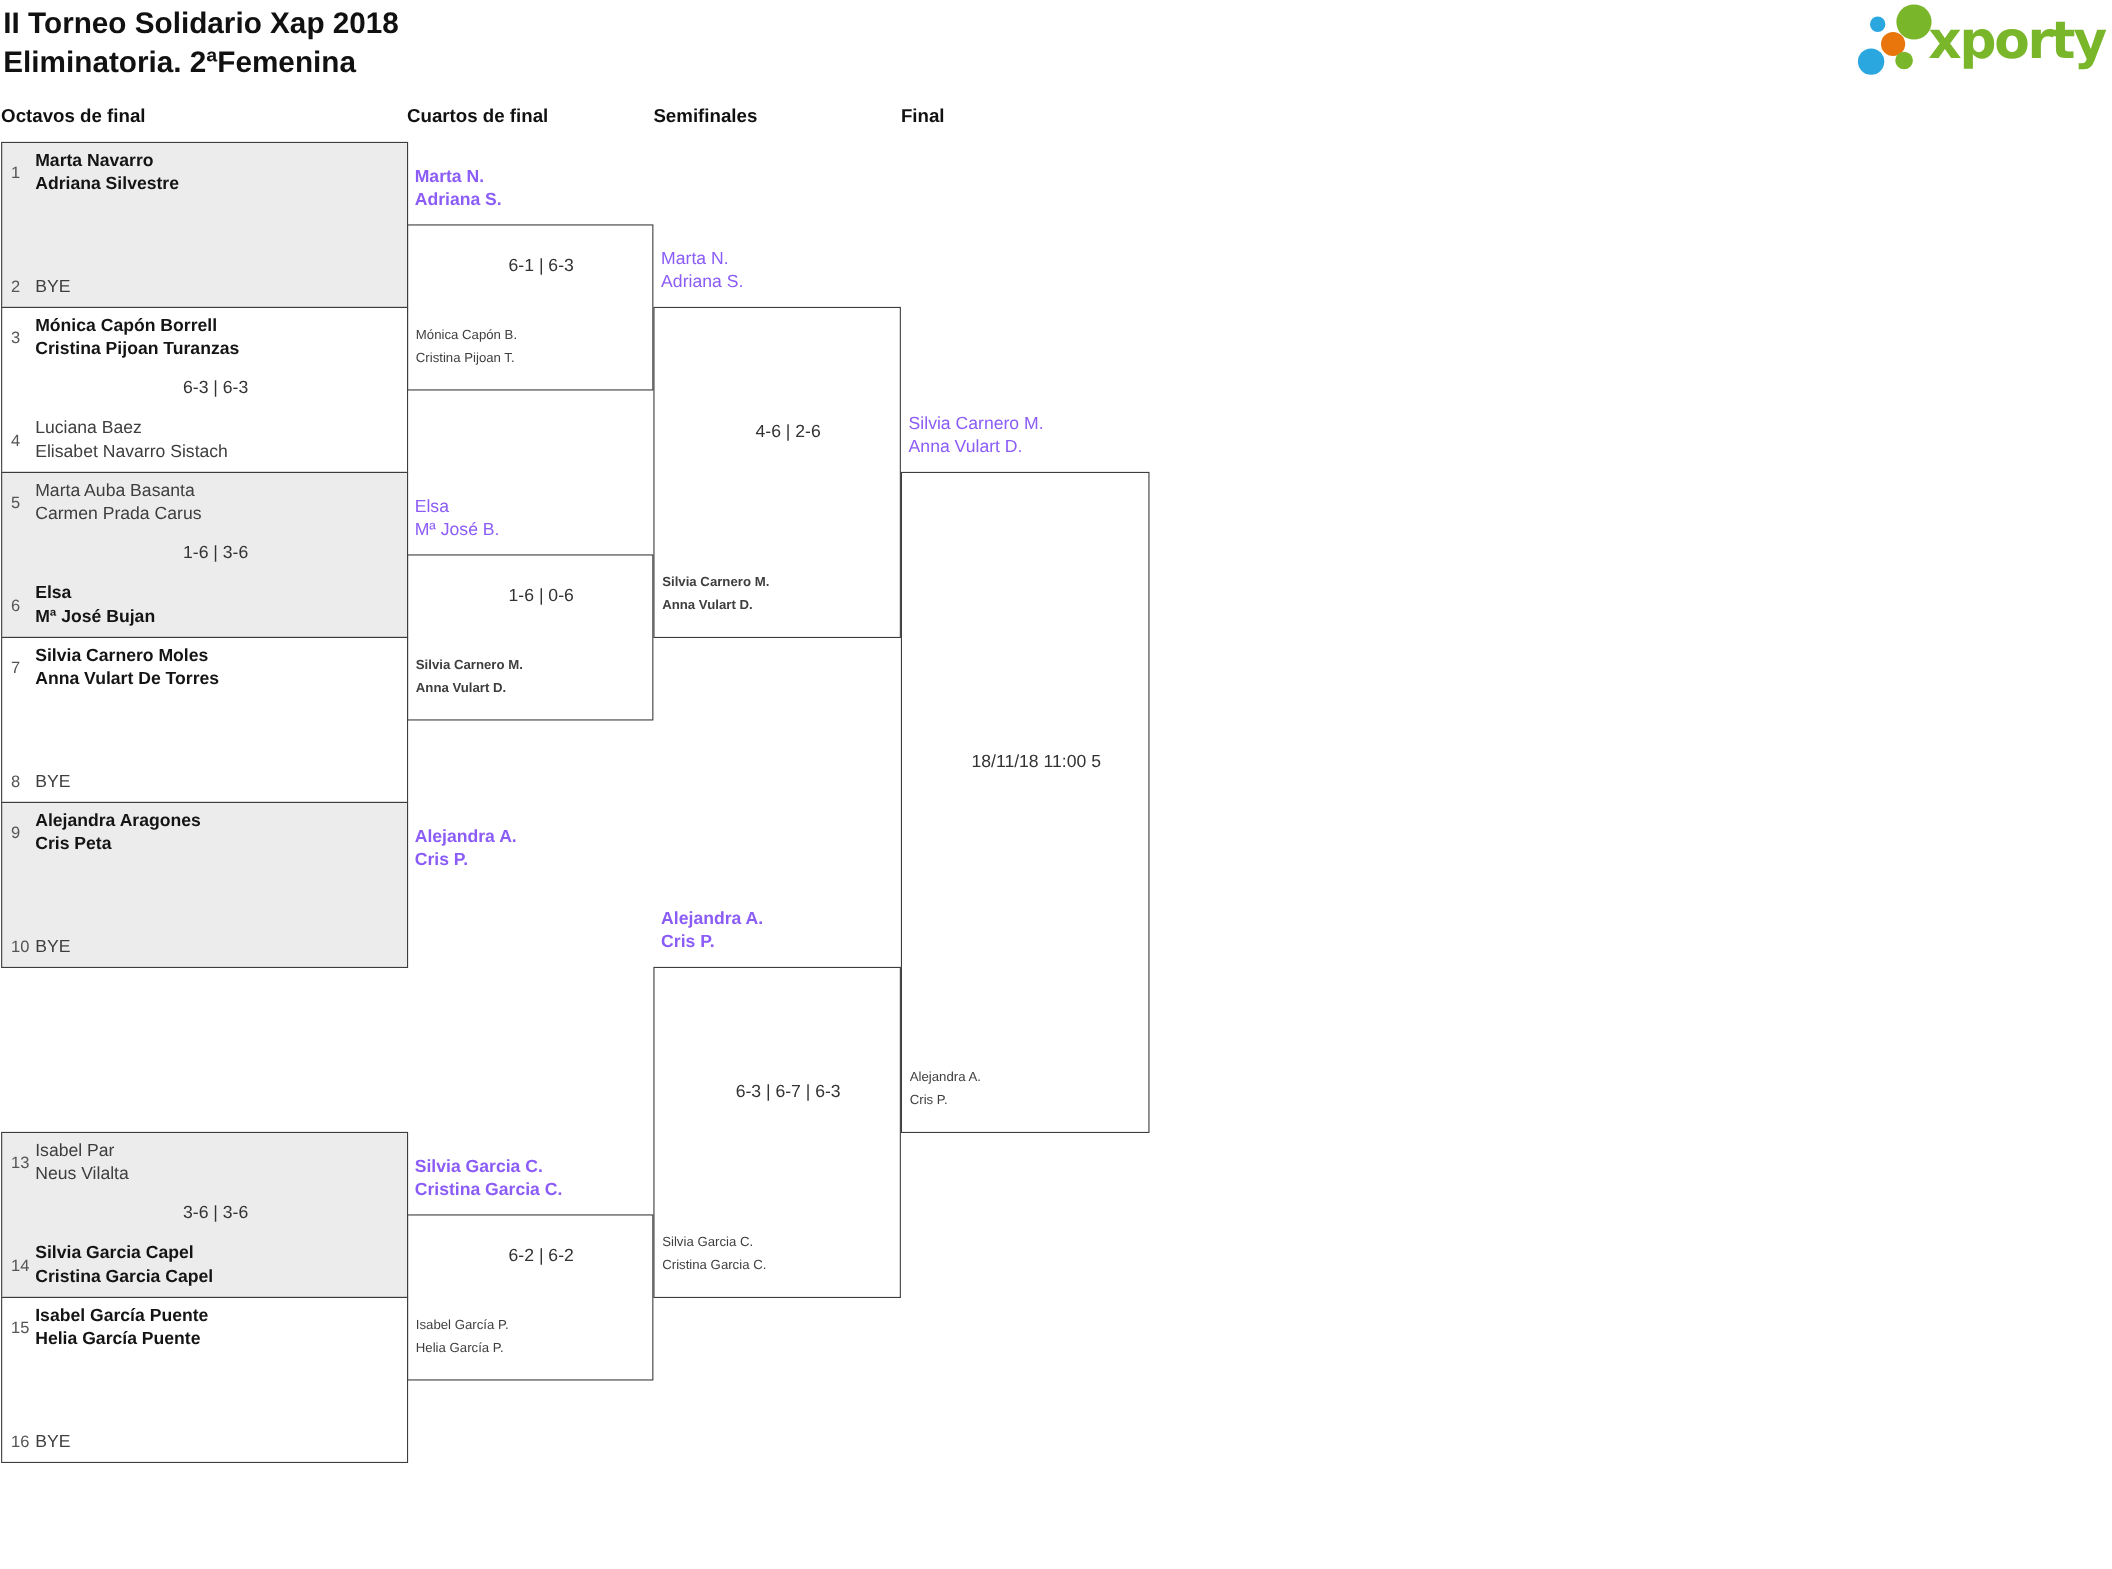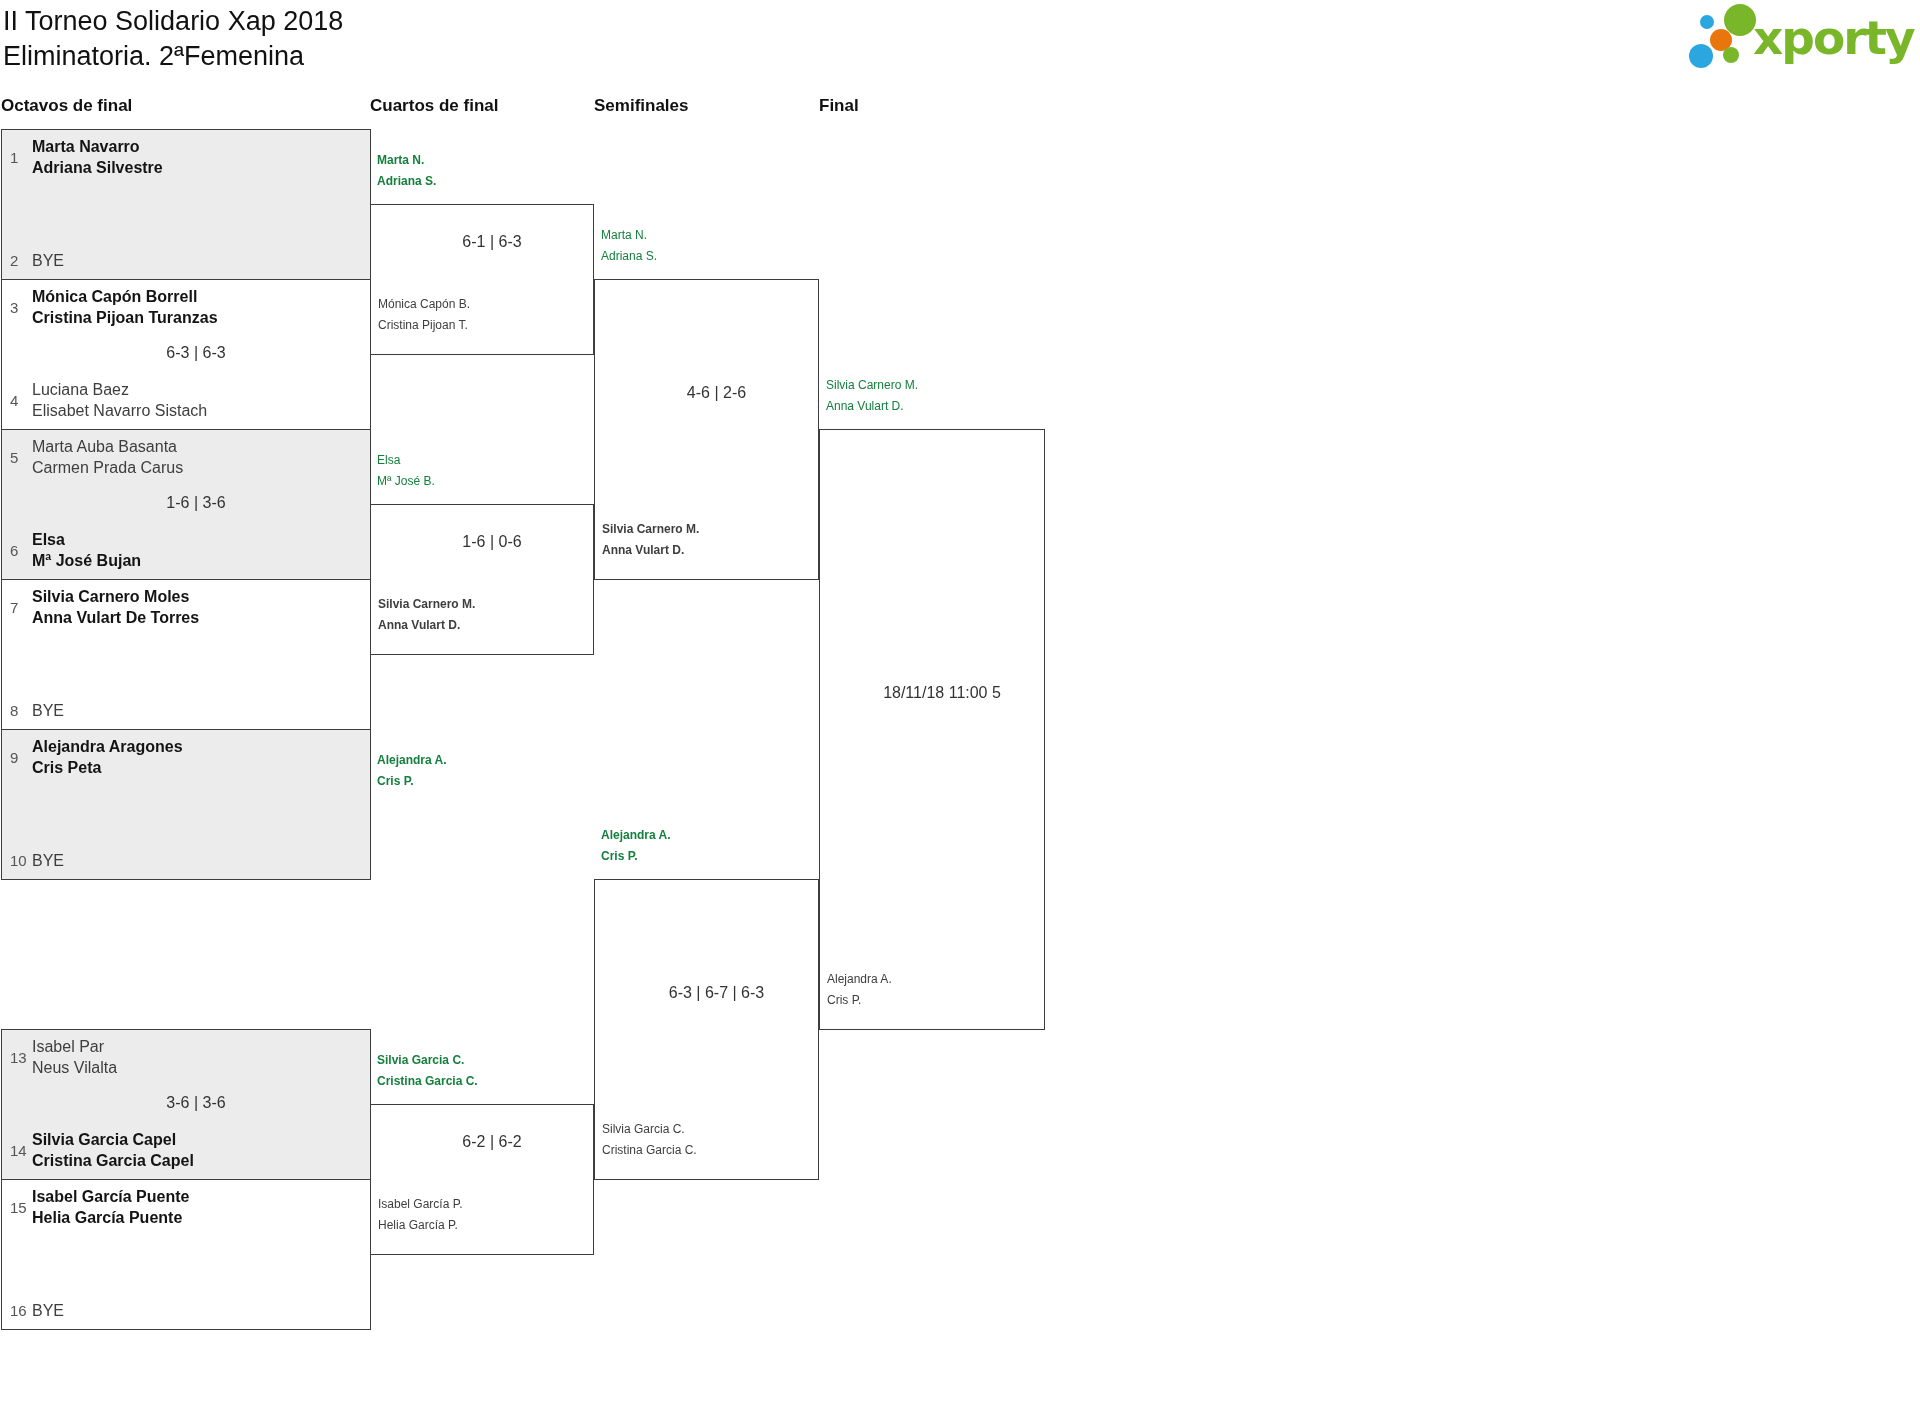--- a/index.html
+++ b/index.html
@@ -1,19 +1,19 @@
 <!DOCTYPE html>
 <html><head>
 <meta charset="utf-8">
 <style>
   html,body{margin:0;padding:0;background:#fff;}
   #page{position:relative;width:1920px;height:1426px;background:#fff;overflow:hidden;
         font-family:"Liberation Sans",sans-serif;color:#222;}
 
-  .title{position:absolute;left:3px;top:4px;font-size:27px;font-weight:400;line-height:35px;
+  .title{position:absolute;left:3px;top:4px;font-size:27px;font-weight:700;line-height:35px;
          color:#111;white-space:pre-line;}
 
   .colhead{position:absolute;top:96px;text-align:left;font-size:17px;font-weight:600;color:#111;}
   .colhead.c1{left:1px;width:370px;}
   .colhead.c2{left:370px;width:224px;}
   .colhead.c3{left:594px;width:225px;}
   .colhead.c4{left:819px;width:226px;}
 
   
   .mbox{position:absolute;left:1px;width:368px;height:149px;border:1px solid #3d3d3d;background:#fff;}
@@ -30,21 +30,21 @@
   
   .obox{position:absolute;border:1px solid #3d3d3d;background:transparent;}
   .obox.qf{left:370px;width:222px;height:149px;}
   .obox.sf{left:594px;width:223px;height:299px;}
   .obox.fi{left:819px;width:224px;height:599px;}
   .obox .score{position:absolute;left:0;right:0;text-align:center;}
   .obox.qf .score{top:28px;}
   .obox.sf .score{top:104px;}
   .obox.fi .score{top:254px;}
   .blabel{position:absolute;left:7px;bottom:18px;font-size:12px;line-height:21px;color:#3e3e3e;white-space:pre-line;}
-  .alabel{position:absolute;font-size:12px;line-height:21px;color:#15803d;white-space:pre-line;}
+  .alabel{position:absolute;font-size:16px;line-height:21px;color:#8b5cf6;white-space:pre-line;}
 
   
   .logo-text{position:absolute;left:1753px;top:10px;font-size:47px;font-weight:800;color:#7ab62a;
              letter-spacing:-2px;font-family:"DejaVu Sans",sans-serif;}
   .dot{position:absolute;border-radius:50%;}
   .dot.d1{left:1700px;top:15px;width:14px;height:14px;background:#2aa7df;}
   .dot.d2{left:1724px;top:4px;width:32px;height:32px;background:#7ab62a;}
   .dot.d3{left:1710px;top:29px;width:22px;height:22px;background:#e8760d;}
   .dot.d4{left:1689px;top:44px;width:24px;height:24px;background:#2aa7df;}
   .dot.d5{left:1723px;top:47px;width:16px;height:16px;background:#7ab62a;}

